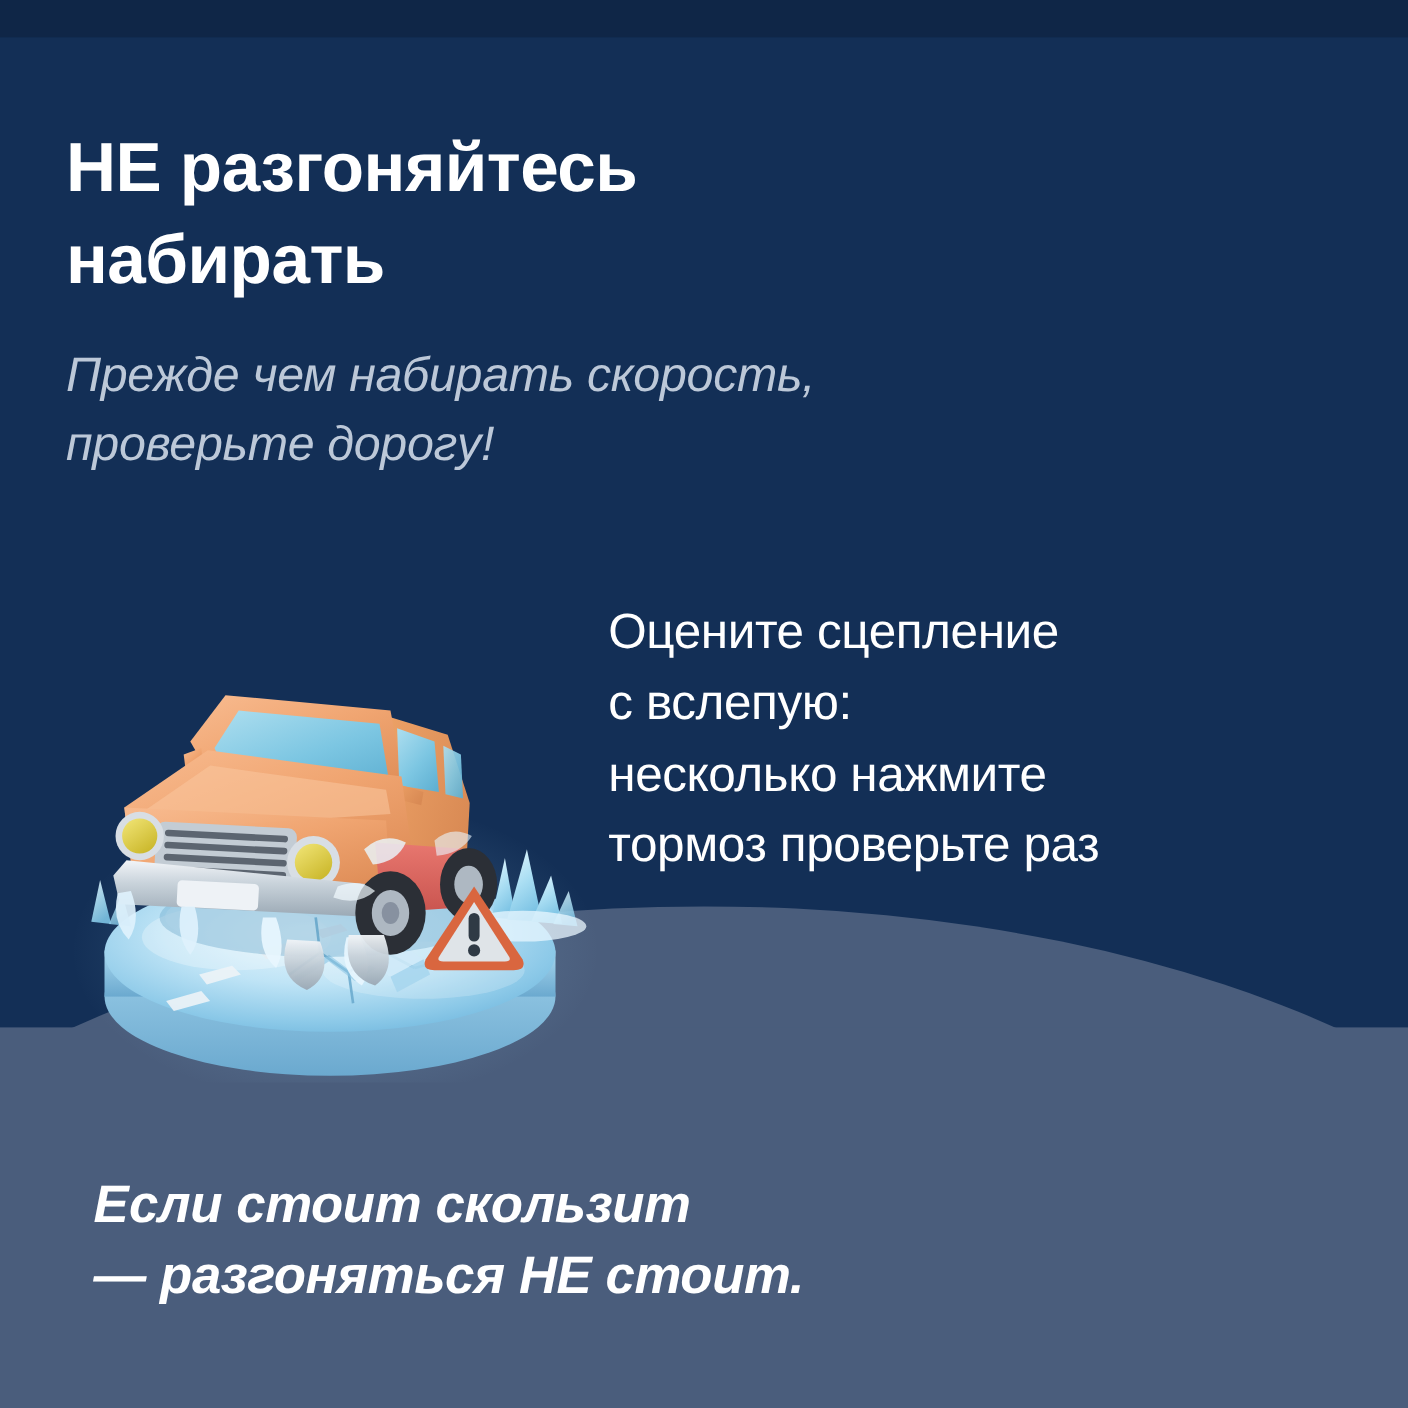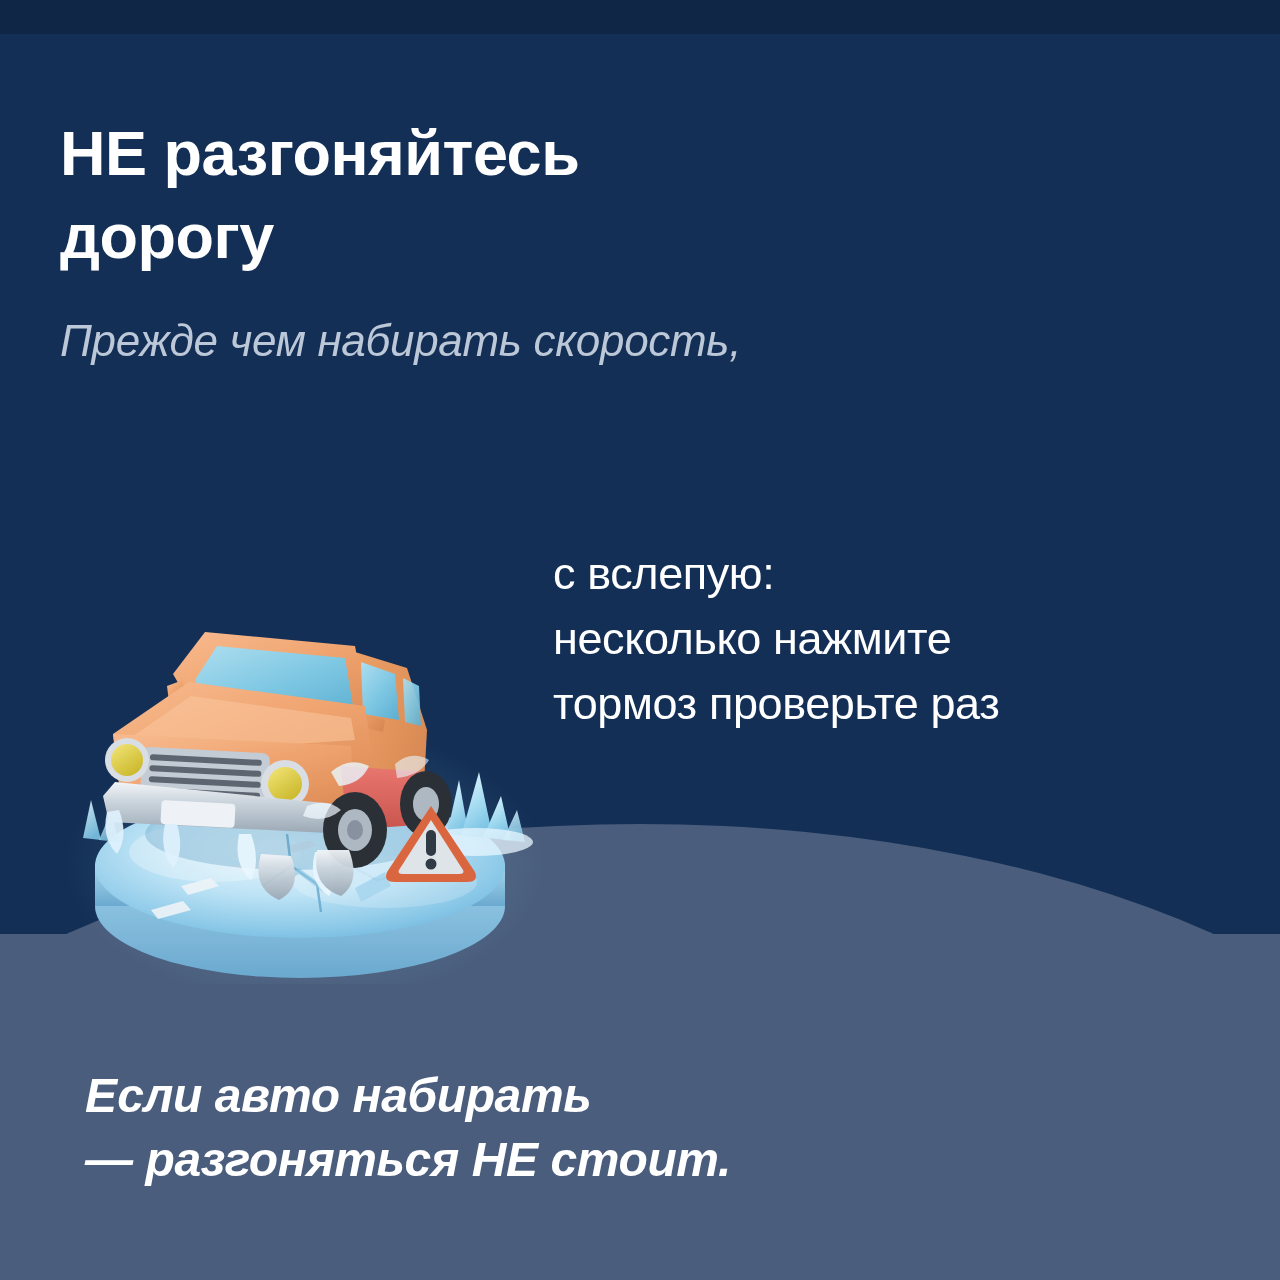--- a/index.html
+++ b/index.html
@@ -115,25 +115,26 @@
 </head>
 <body>
 
 <div id="poster">
 
   <div class="slate-curve"></div>
   <div class="slate-panel"></div>
 
   <div class="headline">
     <div>НЕ разгоняйтесь</div>
-    <div>дорогу</div>
+    <div>набирать</div>
   </div>
 
   <div class="subtitle">
     <div>Прежде чем набирать скорость,</div>
+    <div>проверьте дорогу!</div>
   </div>
 
   <div class="illustration">
     <svg viewBox="0 0 500 450" xmlns="http://www.w3.org/2000/svg">
       <defs>
         <radialGradient id="discG" cx="45%" cy="38%" r="70%">
           <stop offset="0%" stop-color="#eaf7fd"></stop>
           <stop offset="45%" stop-color="#bfe4f6"></stop>
           <stop offset="80%" stop-color="#8cc9e8"></stop>
           <stop offset="100%" stop-color="#6fb6dd"></stop>
@@ -293,23 +294,24 @@
       <g transform="translate(332,272)">
         <path d="M44 0 L88 66 Q92 76 80 76 L8 76 Q-4 76 0 66 Z" fill="#d9663f"></path>
         <path d="M44 14 L76 64 Q78 68 72 68 L16 68 Q10 68 12 64 Z" fill="#dfe4e8"></path>
         <rect x="39" y="24" width="10" height="26" rx="5" fill="#2f3a45"></rect>
         <circle cx="44" cy="58" r="5.5" fill="#2f3a45"></circle>
       </g>
     </svg>
   </div>
 
   <div class="advice">
+    <div>Оцените сцепление</div>
     <div>с вслепую:</div>
     <div>несколько нажмите</div>
     <div>тормоз проверьте раз</div>
   </div>
 
   <div class="conclusion">
-    <div>Если авто набирать</div>
+    <div>Если стоит скользит</div>
     <div>— разгоняться НЕ стоит.</div>
   </div>
 
 </div>
 
 </body></html>

